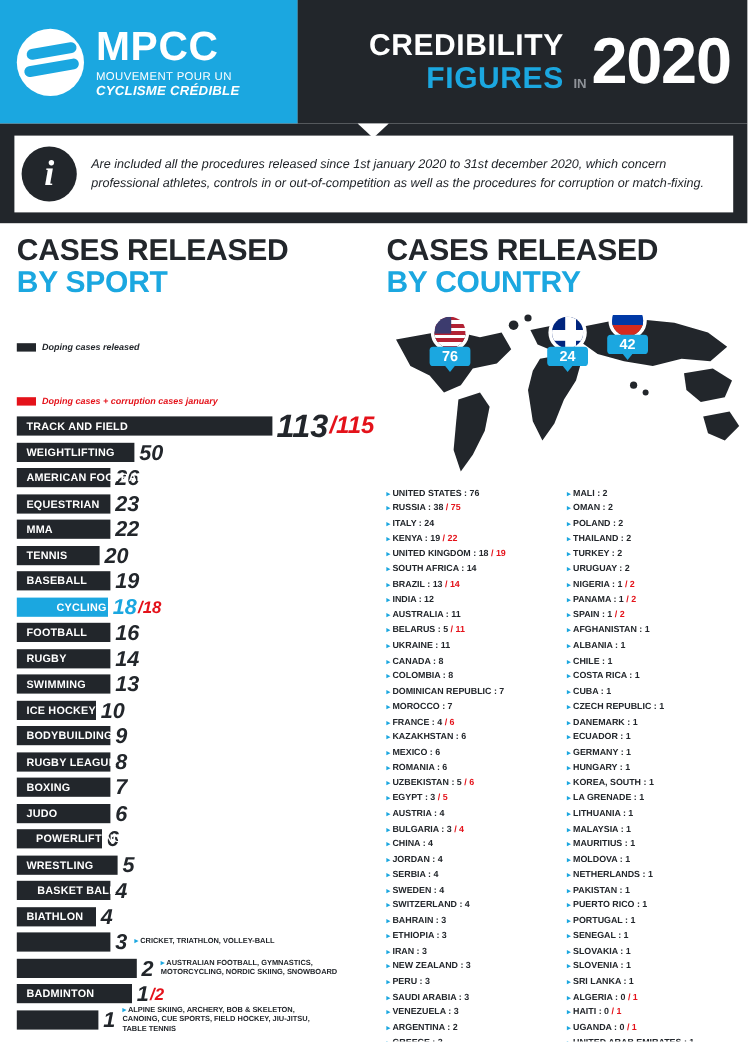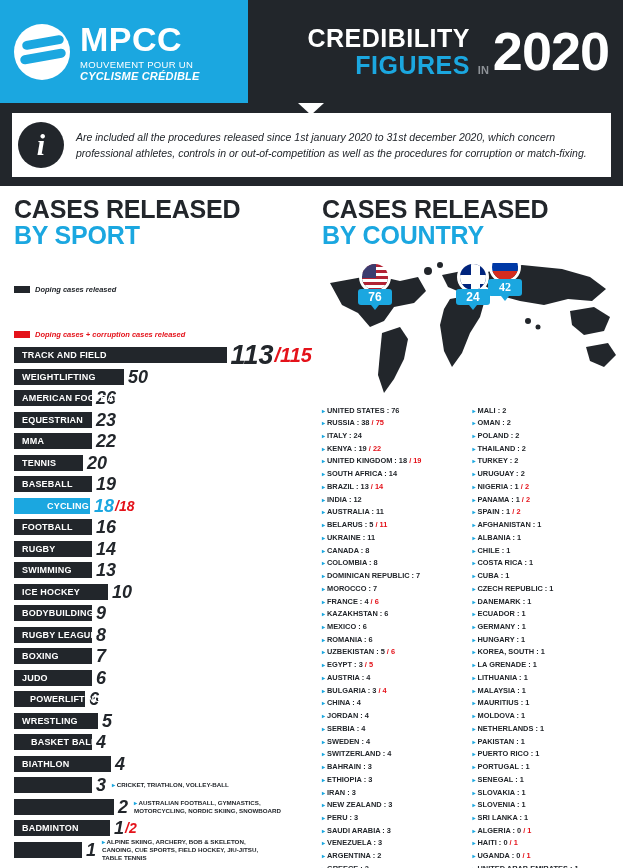--- a/index.html
+++ b/index.html
@@ -204,34 +204,34 @@
     <div class="sect-title-1">CASES RELEASED</div>
     <div class="sect-title-2">BY SPORT</div>
 
     <div class="legend">
       <div class="legend-row">
         <span class="legend-sw dark"></span>
         <span class="legend-lbl">Doping cases released</span>
       </div>
       <div class="legend-row">
         <span class="legend-sw red"></span>
-        <span class="legend-lbl red">Doping cases + corruption cases released</span>
+        <span class="legend-lbl red">Doping cases + corruption cases january</span>
       </div>
     </div>
 
     <div class="bars" id="bars">
         <div class="bar-row">
           <div class="bar" style="width: 222px;">
             <span class="bar-label">TRACK AND FIELD</span>
           </div>
           <span class="bar-val big">113</span>
           <span class="bar-extra big">/115</span>
         </div>
         <div class="bar-row">
-          <div class="bar" style="width: 110px;">
+          <div class="bar" style="width: 98px;">
             <span class="bar-label">WEIGHTLIFTING</span>
           </div>
           <span class="bar-val">50</span>
         </div>
         <div class="bar-row">
           <div class="bar" style="width: 78px;">
             <span class="bar-label">AMERICAN FOOTBALL</span>
           </div>
           <span class="bar-val">26</span>
         </div>
@@ -278,21 +278,21 @@
           </div>
           <span class="bar-val">14</span>
         </div>
         <div class="bar-row">
           <div class="bar" style="width: 78px;">
             <span class="bar-label">SWIMMING</span>
           </div>
           <span class="bar-val">13</span>
         </div>
         <div class="bar-row">
-          <div class="bar" style="width: 94px;">
+          <div class="bar" style="width: 66px;">
             <span class="bar-label">ICE HOCKEY</span>
           </div>
           <span class="bar-val">10</span>
         </div>
         <div class="bar-row">
           <div class="bar" style="width: 78px;">
             <span class="bar-label">BODYBUILDING</span>
           </div>
           <span class="bar-val">9</span>
         </div>
@@ -326,21 +326,21 @@
           </div>
           <span class="bar-val">5</span>
         </div>
         <div class="bar-row">
           <div class="bar" style="width: 78px; padding-left: 17px;">
             <span class="bar-label">BASKET BALL</span>
           </div>
           <span class="bar-val">4</span>
         </div>
         <div class="bar-row">
-          <div class="bar" style="width: 97px;">
+          <div class="bar" style="width: 66px;">
             <span class="bar-label">BIATHLON</span>
           </div>
           <span class="bar-val">4</span>
         </div>
         <div class="bar-row">
           <div class="bar" style="width: 78px;">
             <span class="bar-label"></span>
           </div>
           <span class="bar-val">3</span>
           <span class="note"><span class="tri">▸</span> CRICKET, TRIATHLON, VOLLEY-BALL</span>
@@ -394,21 +394,21 @@
             <div class="flag-us"></div>
           </div>
         <div class="pin-badge">76</div>
       </div>
       <div class="pin" style="left:128px; top:6px;">
         <div class="pin-circle">
             <div class="flag-uk"></div>
           </div>
         <div class="pin-badge">24</div>
       </div>
-      <div class="pin" style="left:160px; top:-4px;font-family:Liberation Serif, serif;">
+      <div class="pin" style="left:178px; top:-4px;">
         <div class="pin-circle">
             <div class="flag-ru"></div>
           </div>
         <div class="pin-badge">42</div>
       </div>
     </div>
 
     <div class="country-lists">
       <div class="clist" id="clist-left">
           <div class="citem"><span class="tri">▸</span>UNITED STATES : 76</div>

